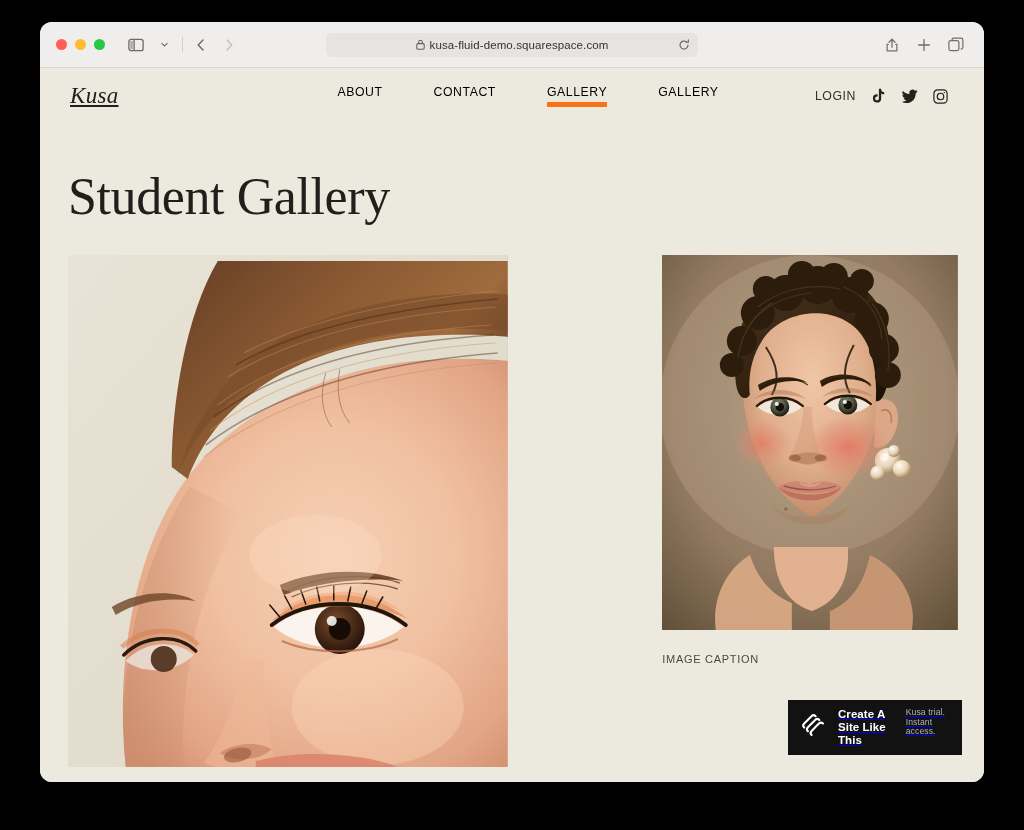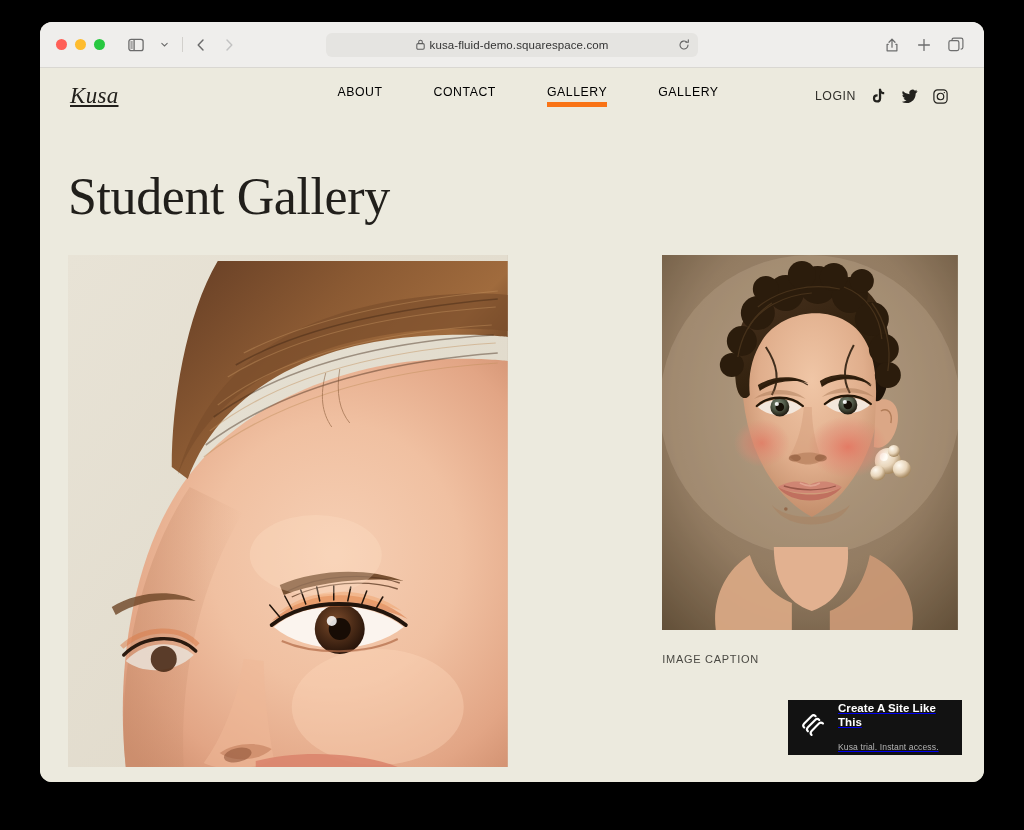--- a/index.html
+++ b/index.html
@@ -210,21 +210,21 @@
     bottom: 27px;
     width: 174px;
     height: 55px;
     background: #121212;
     display: flex;
     align-items: center;
     padding: 0 13px;
     gap: 11px;
   }
   .ss-logo { flex: 0 0 auto; display: block; }
-  .ss-text { display: flex; flex-direction: column; gap: 14px; }
+  .ss-text { display: flex; flex-direction: row; gap: 14px; }
   .ss-title {
     color: #ffffff;
     font-size: 11.5px;
     font-weight: bold;
     letter-spacing: 0.05px;
     line-height: 1.15;
   }
   .ss-sub {
     color: #b4b4b4;
     font-size: 8.6px;

